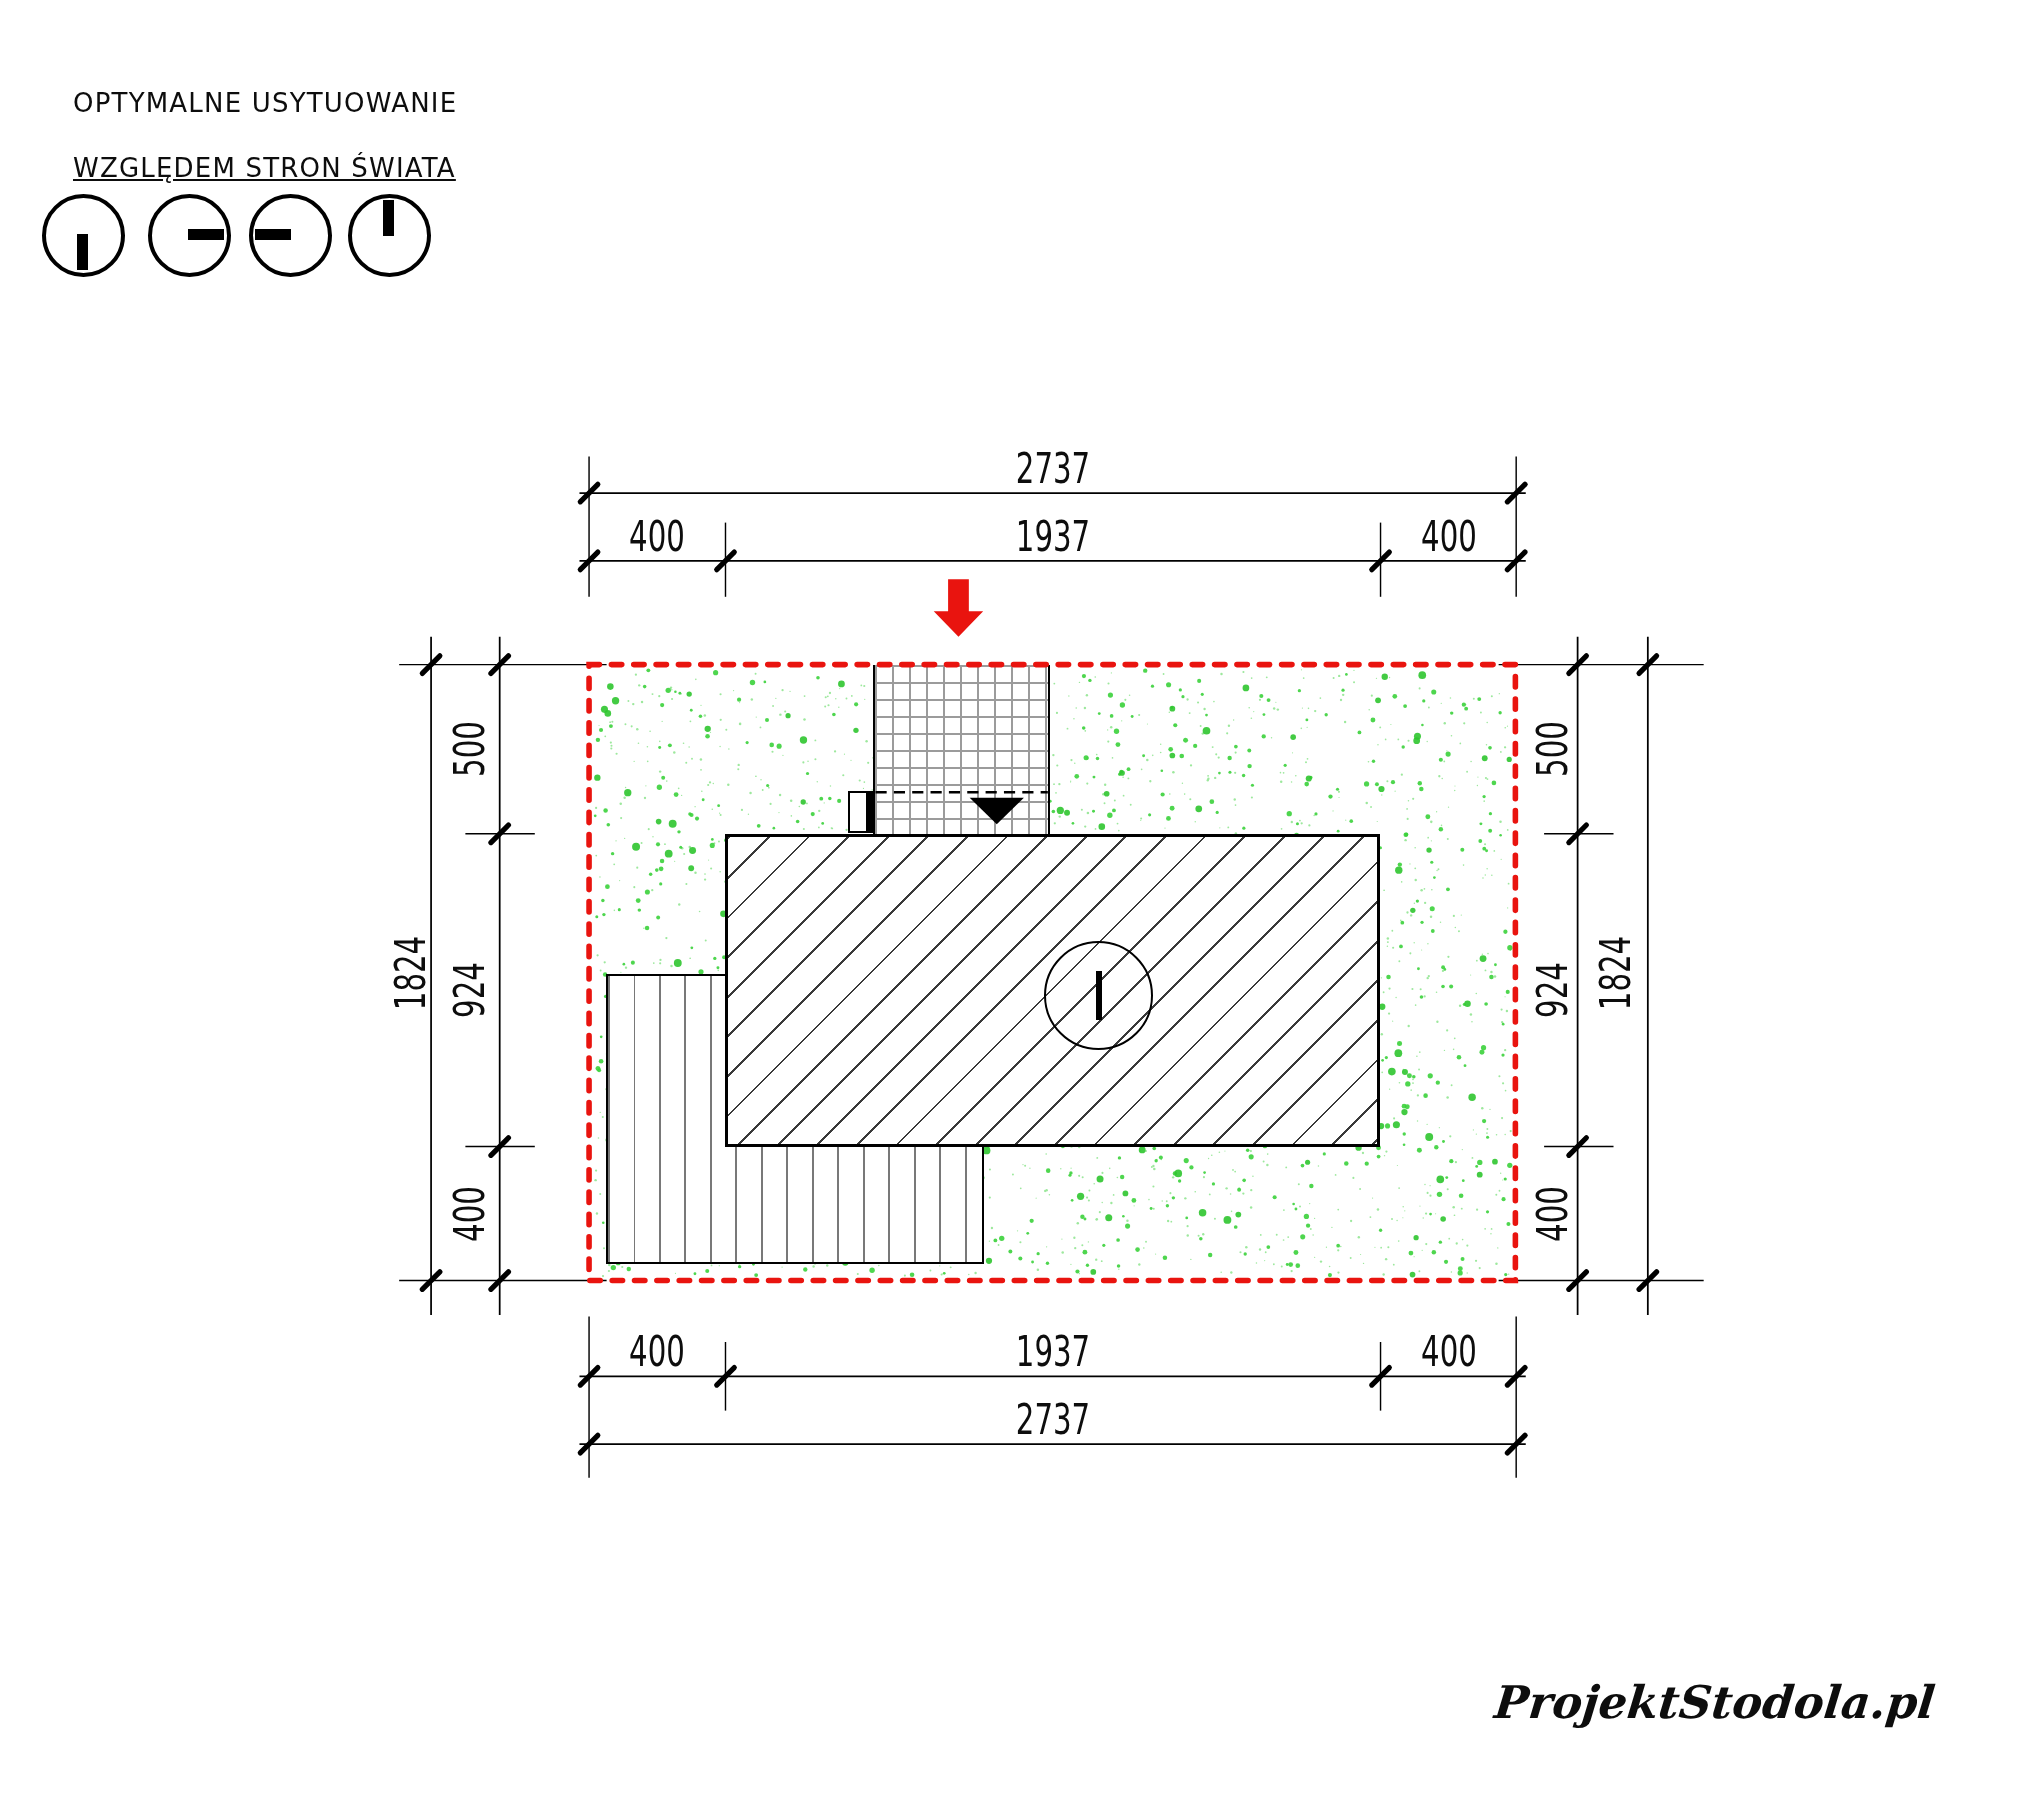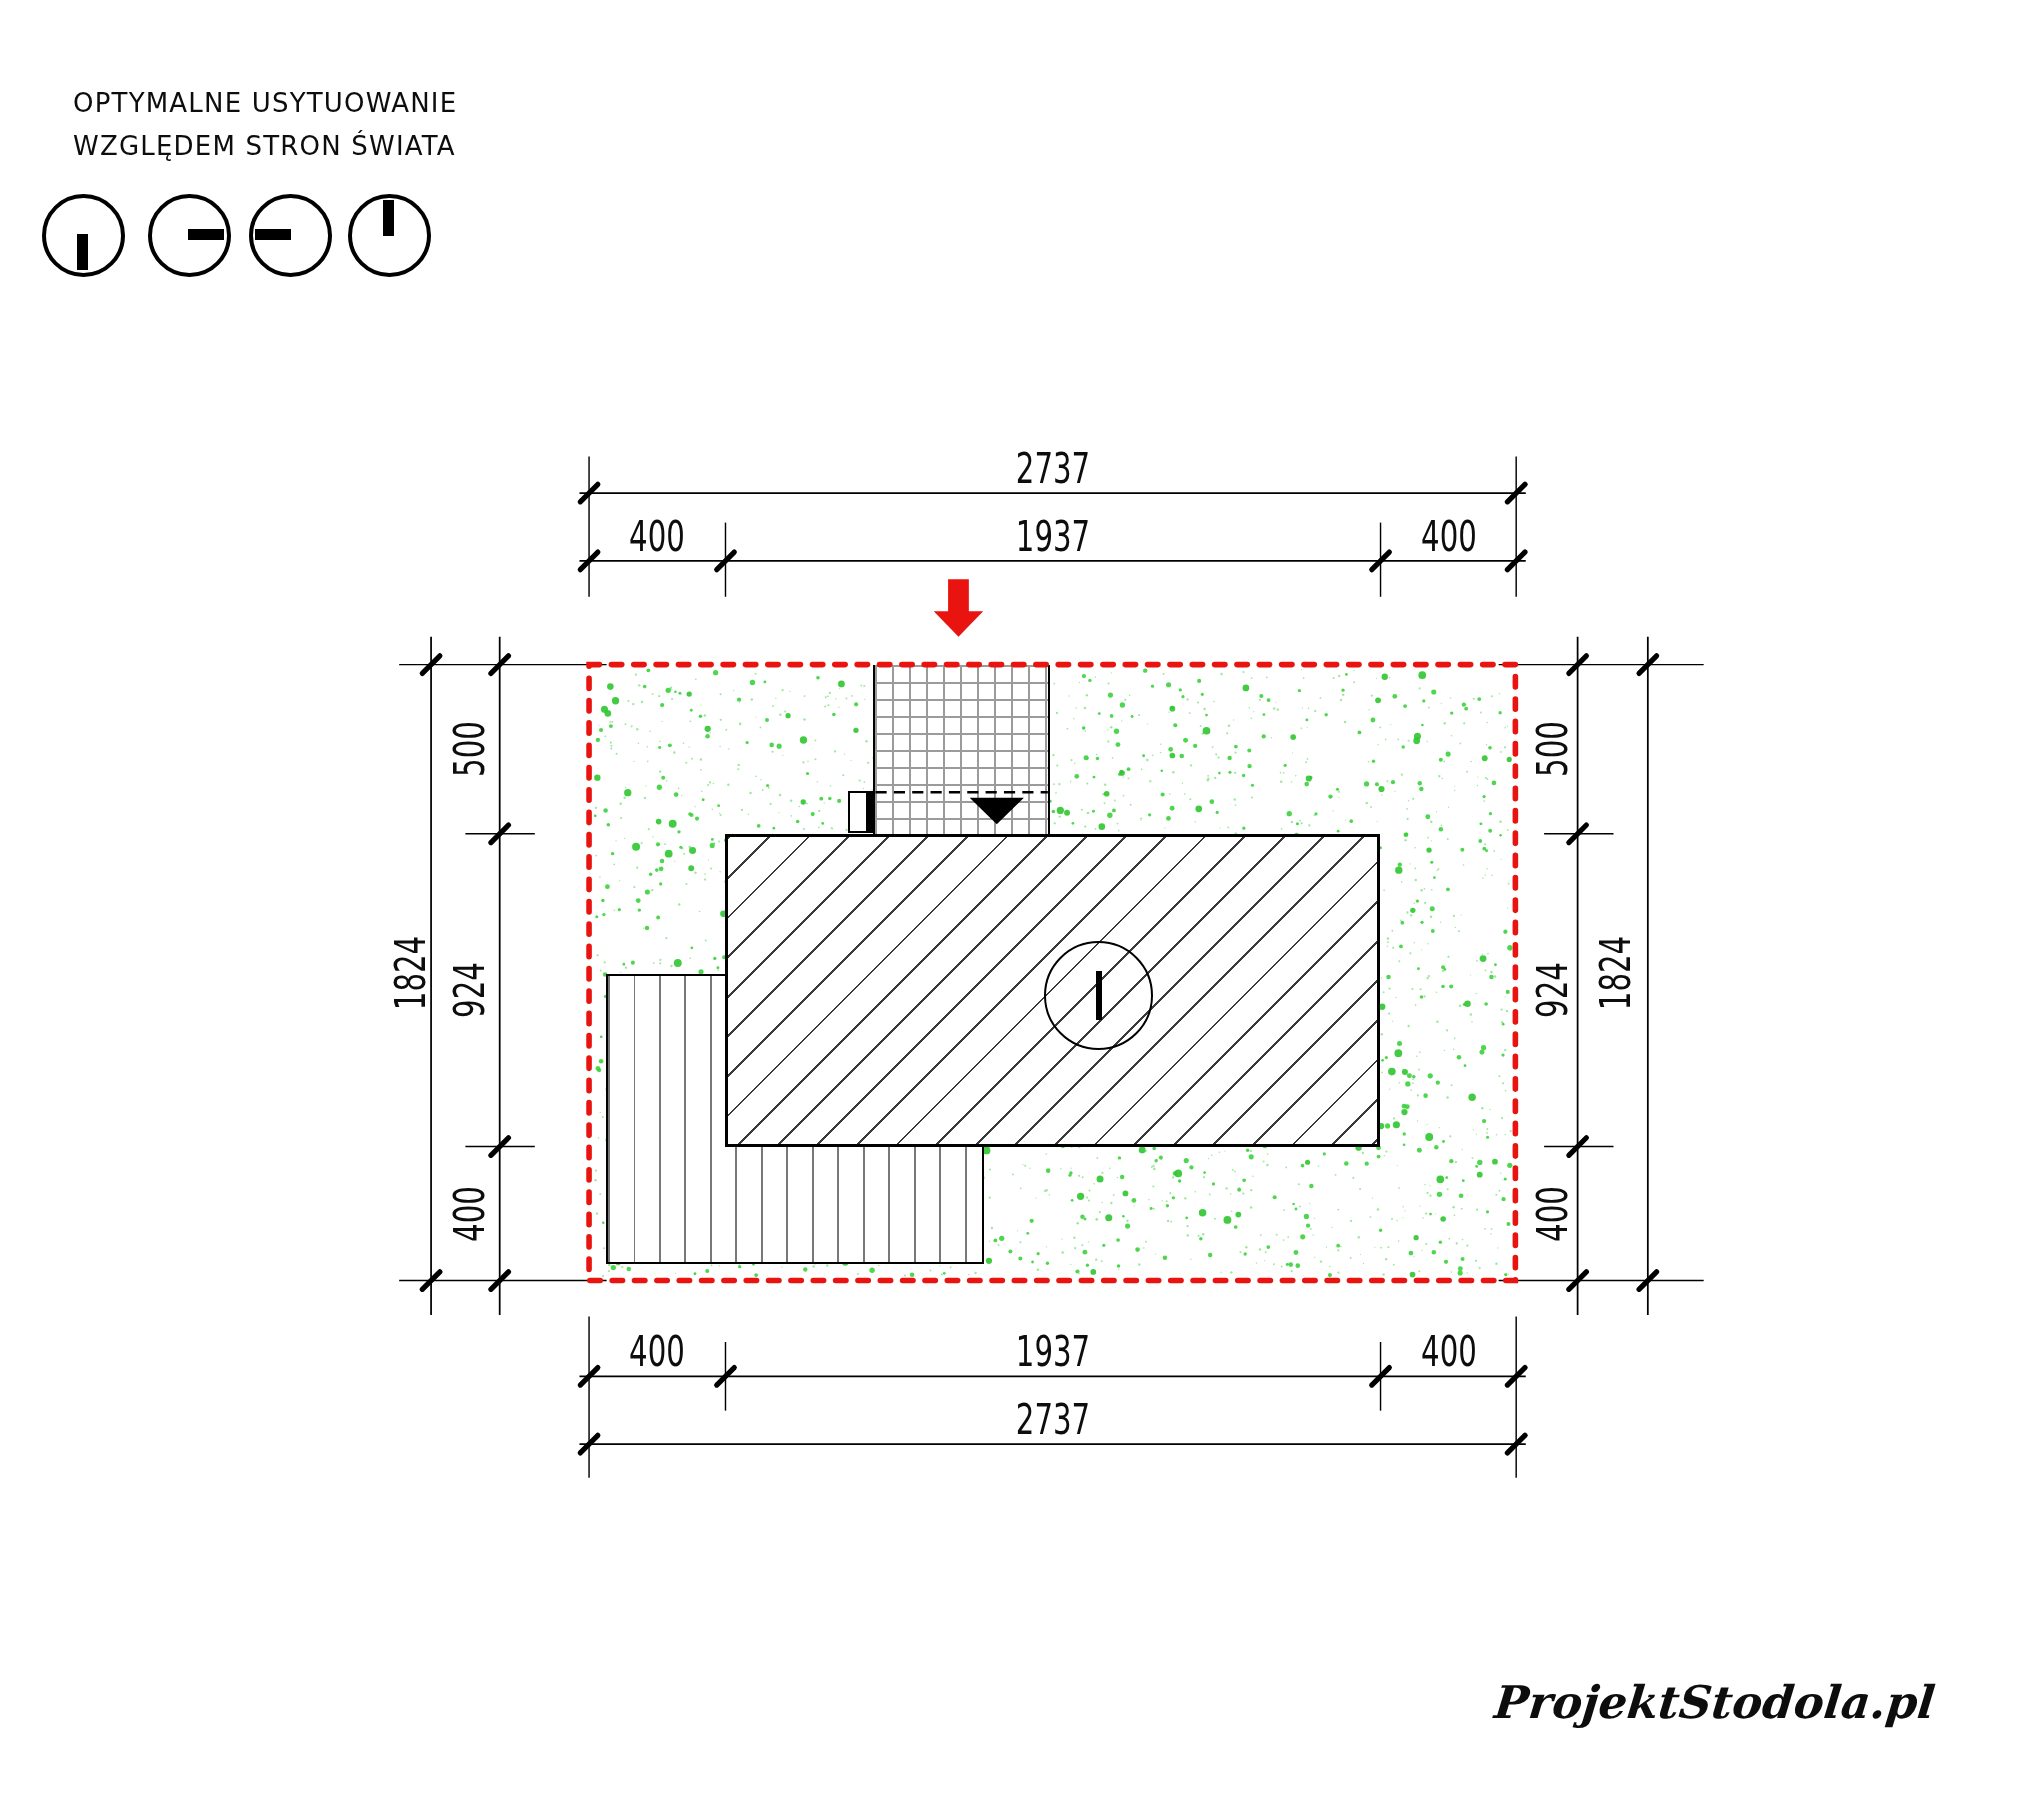--- a/index.html
+++ b/index.html
@@ -1,20 +1,20 @@
 <!DOCTYPE html>
 <html style="font-size:12.8px"><head>
 <meta charset="utf-8">
 <style>
   html,body{margin:0;padding:0;background:#fff;}
   .canvas{position:relative;width:1975px;height:1796px;background:#fff;overflow:hidden;
           font-family:"DejaVu Sans",sans-serif;color:#111;}
   
   .title-line{position:absolute;left:73px;font-size:26px;letter-spacing:1.2px;color:#0d0d0d;white-space:nowrap;}
-  #title1{top:88px;} #title2{top:131px;}
+  #title1{top:88px;} #title2{top:153px;text-decoration:underline;}
   .compass{position:absolute;top:194px;width:83px;height:83px;border:4.4px solid #000;
            border-radius:50%;box-sizing:border-box;background:#fff;}
   .compass .bar{position:absolute;background:#000;}
   .bar-s{left:31px;top:36px;width:11.2px;height:36px;}
   .bar-e{left:36px;top:31px;width:36px;height:11.2px;}
   .bar-w{left:2.4px;top:31px;width:36px;height:11.2px;}
   .bar-n{left:31px;top:2.4px;width:11.2px;height:36px;}
   
   .plot{position:absolute;left:589px;top:665px;width:927px;height:616px;}
   .plot > *{position:absolute;}

